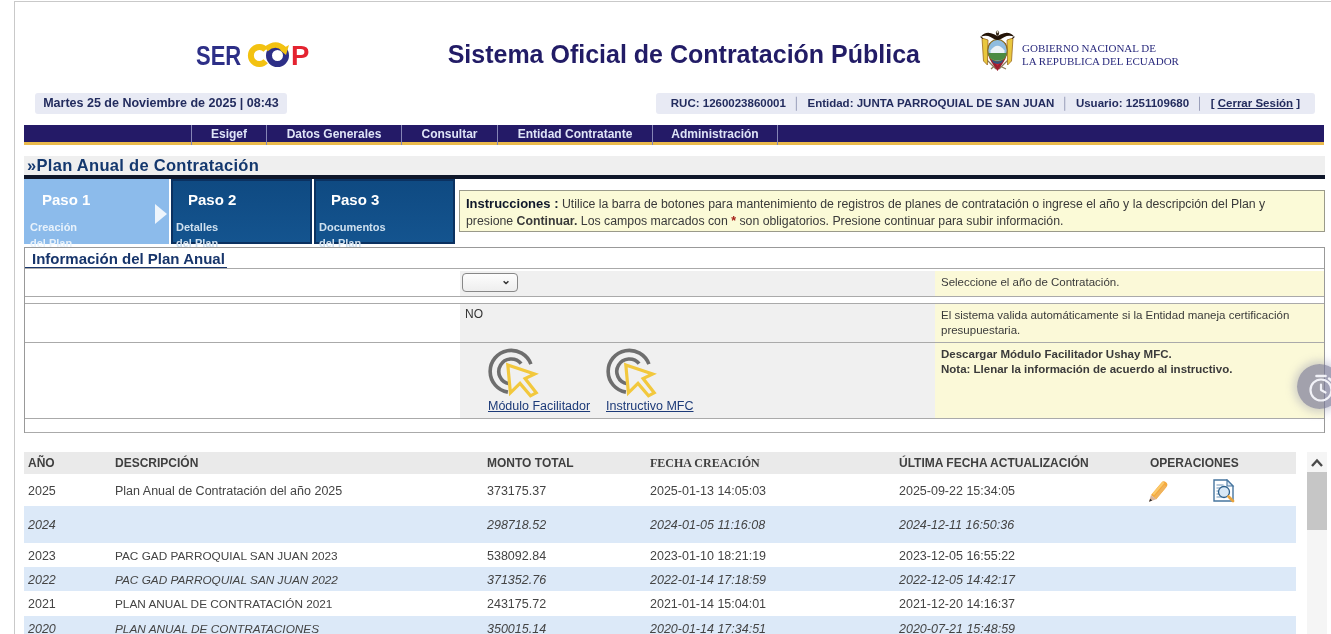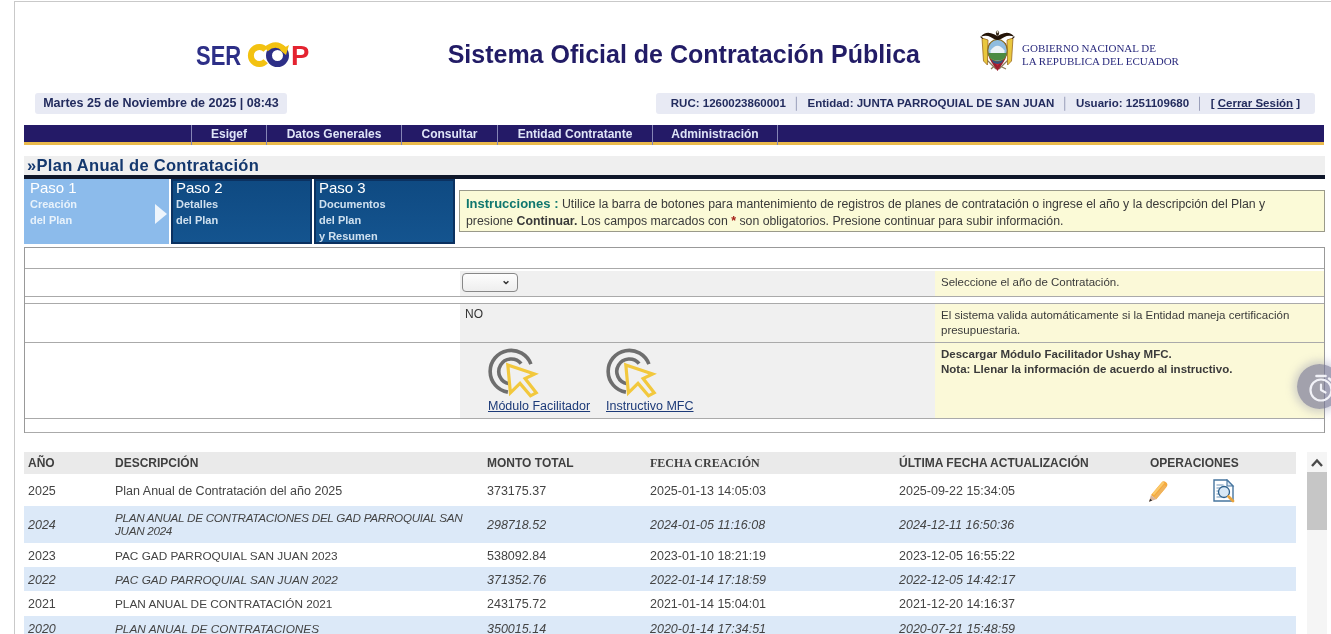--- a/index.html
+++ b/index.html
@@ -32,36 +32,36 @@
   #nav .last { position:absolute; top:0; height:20px; border-left:1px solid #8585b5; }
 
   
   #sectitle { left:24px; top:156px; width:1301px; height:23px; font-size:16.5px;
     font-weight:bold; color:#14386e; background:#efefef; line-height:19px;
     letter-spacing:0.3px; padding-left:3px; border-bottom:4px solid #0f172a;
     box-sizing:border-box; }
 
   
   .paso { position:absolute; top:179px; height:65px; color:#fff; padding:2px 0 0 6px; }
-  .paso h2 { font-size:15px; font-weight:normal; line-height:14px; margin:0; }
+  .paso h2 { font-size:15px; font-weight:bold; line-height:14px; margin:12px; }
   .paso div { font-size:11px; font-weight:bold; line-height:16px; margin-top:1px; color:#cfe0ef; }
   #paso1 { left:24px; width:145px; background:#8cbbeb; }
   #paso1 div { color:#e8f2fb; }
   #paso2 { left:171px; width:141px; border:2px solid #0b3160;
     background:linear-gradient(#0f4a82,#14548f); padding:0 0 0 3px; }
   #paso3 { left:314px; width:141px; border:2px solid #0b3160;
     background:linear-gradient(#0f4a82,#14548f); padding:0 0 0 3px; }
   #arrow1 { left:155px; top:204px; width:0; height:0;
     border-top:10px solid transparent; border-bottom:10px solid transparent;
     border-left:12px solid #eef5fc; }
 
   #instrucciones { left:459px; top:190px; width:866px; height:42px;
     background:#fbfad7; border:1px solid #9a9a8a; padding:4px 8px 4px 6px;
     font-size:12.3px; line-height:17px; color:#3a3a3a; }
-  #instrucciones b.t { color:#0f766e; font-size:13px; }
+  #instrucciones b.t { color:#0f172a; font-size:13px; }
   #instrucciones .red { color:#a52019; font-weight:bold; }
 
   
   #infobox { left:24px; top:247px; width:1301px; height:186px;
     border:1px solid #999; background:#fff; }
   #infobox h3 { display:inline-block; font-size:15px; font-weight:bold; color:#17356b;
     padding:3px 2px 1px 7px; line-height:15px; border-bottom:2px solid #17356b; }
   .cellgray { position:absolute; background:#f0f0f0; }
   .cellyellow { position:absolute; background:#fbf9d8; font-size:11.5px;
     color:#3a3a3a; padding:4px 6px; line-height:15px; }
@@ -152,20 +152,21 @@
   </div>
 <div class="paso" id="paso3">
     <h2>Paso 3</h2>
     <div>Documentos<br>del Plan<br>y Resumen</div>
   </div>
 <div class="abs" id="arrow1"></div>
 
 <div class="abs" id="instrucciones"><b class="t">Instrucciones :</b> Utilice la barra de botones para mantenimiento de registros de planes de contratación o ingrese el año y la descripción del Plan y<br>presione <b>Continuar.</b> Los campos marcados con <span class="red">*</span> son obligatorios. Presione continuar para subir información.</div>
 
 <div class="abs" id="infobox">
+  <h3>Información del Plan Anual</h3>
   <div class="hline" style="top:20px;"></div>
   
   <div class="cellgray" style="left:435px;top:23px;width:475px;height:25px;"></div>
   <div class="cellyellow" style="left:910px;top:23px;width:389px;height:25px;">Seleccione el año de Contratación.</div>
   <div class="hline" style="top:48px;"></div>
   <div class="hline" style="top:55px;"></div>
   <div class="cellgray" style="left:435px;top:56px;width:475px;height:38px;"></div>
   <div class="cellyellow" style="left:910px;top:56px;width:389px;height:38px;">El sistema valida automáticamente si la Entidad maneja certificación presupuestaria.</div>
   <div class="hline" style="top:94px;"></div>
   <div class="cellgray" style="left:435px;top:95px;width:475px;height:75px;"></div>
@@ -199,21 +200,20 @@
 
 <div class="trow" style="top:474px;height:32px;">
   <div class="td" style="left:4px;top:10px;">2025</div>
   <div class="td" style="left:91px;top:10px;">Plan Anual de Contratación del año 2025</div>
   <div class="td" style="left:463px;top:10px;">373175.37</div>
   <div class="td" style="left:626px;top:10px;">2025-01-13 14:05:03</div>
   <div class="td" style="left:875px;top:10px;">2025-09-22 15:34:05</div>
 </div>
 <div class="trow blue" style="top:506px;height:37px;">
   <div class="td" style="left:4px;top:12px;">2024</div>
-  <div class="td" style="left:91px;top:5px;font-size:11.7px;letter-spacing:-0.3px;">PLAN ANUAL DE CONTRATACIONES DEL GAD PARROQUIAL SAN<br>JUAN 2024</div>
   <div class="td" style="left:463px;top:12px;">298718.52</div>
   <div class="td" style="left:626px;top:12px;">2024-01-05 11:16:08</div>
   <div class="td" style="left:875px;top:12px;">2024-12-11 16:50:36</div>
 </div>
 <div class="trow" style="top:543px;height:24px;">
   <div class="td" style="left:4px;top:6px;">2023</div>
   <div class="td" style="left:91px;top:6px;font-size:11.8px;">PAC GAD PARROQUIAL SAN JUAN 2023</div>
   <div class="td" style="left:463px;top:6px;">538092.84</div>
   <div class="td" style="left:626px;top:6px;">2023-01-10 18:21:19</div>
   <div class="td" style="left:875px;top:6px;">2023-12-05 16:55:22</div>

